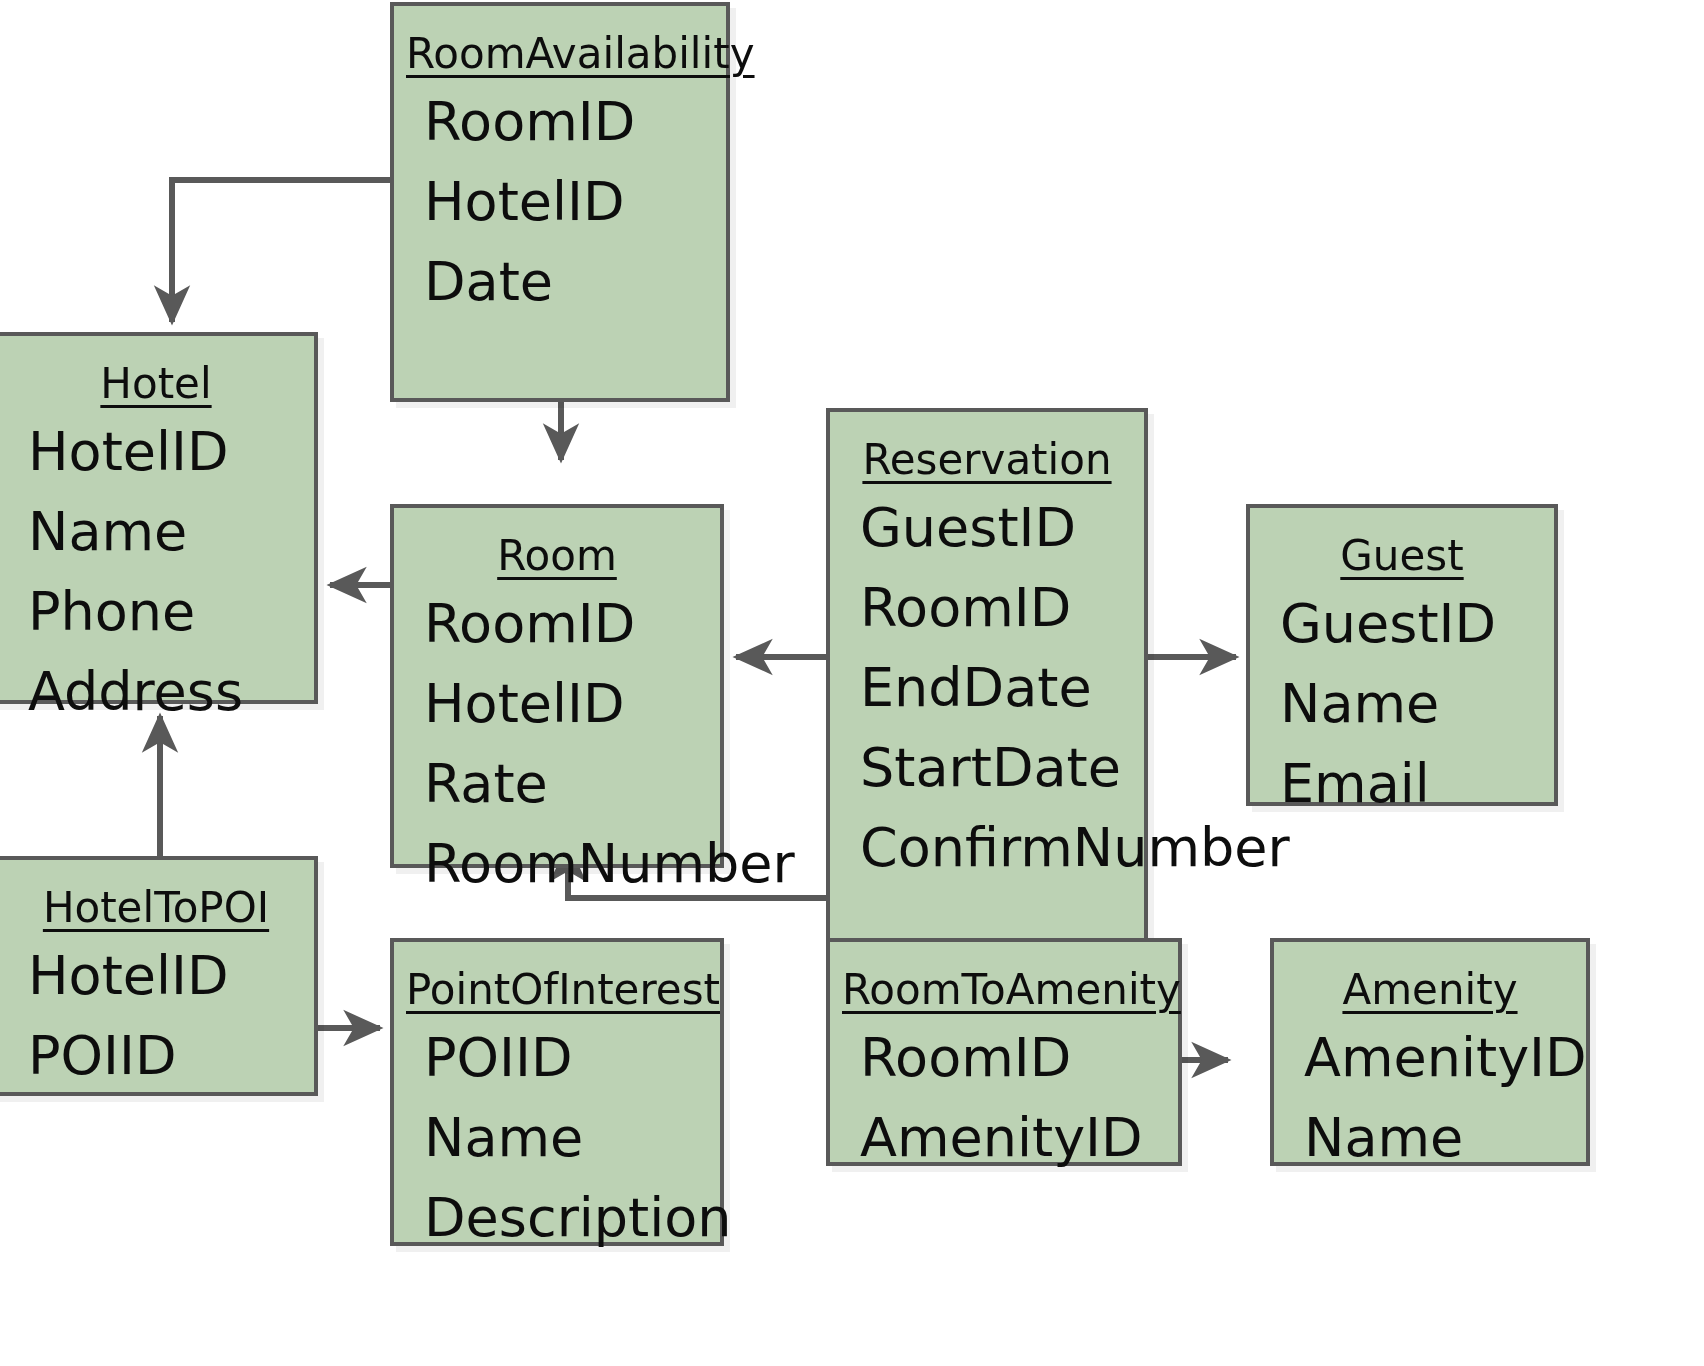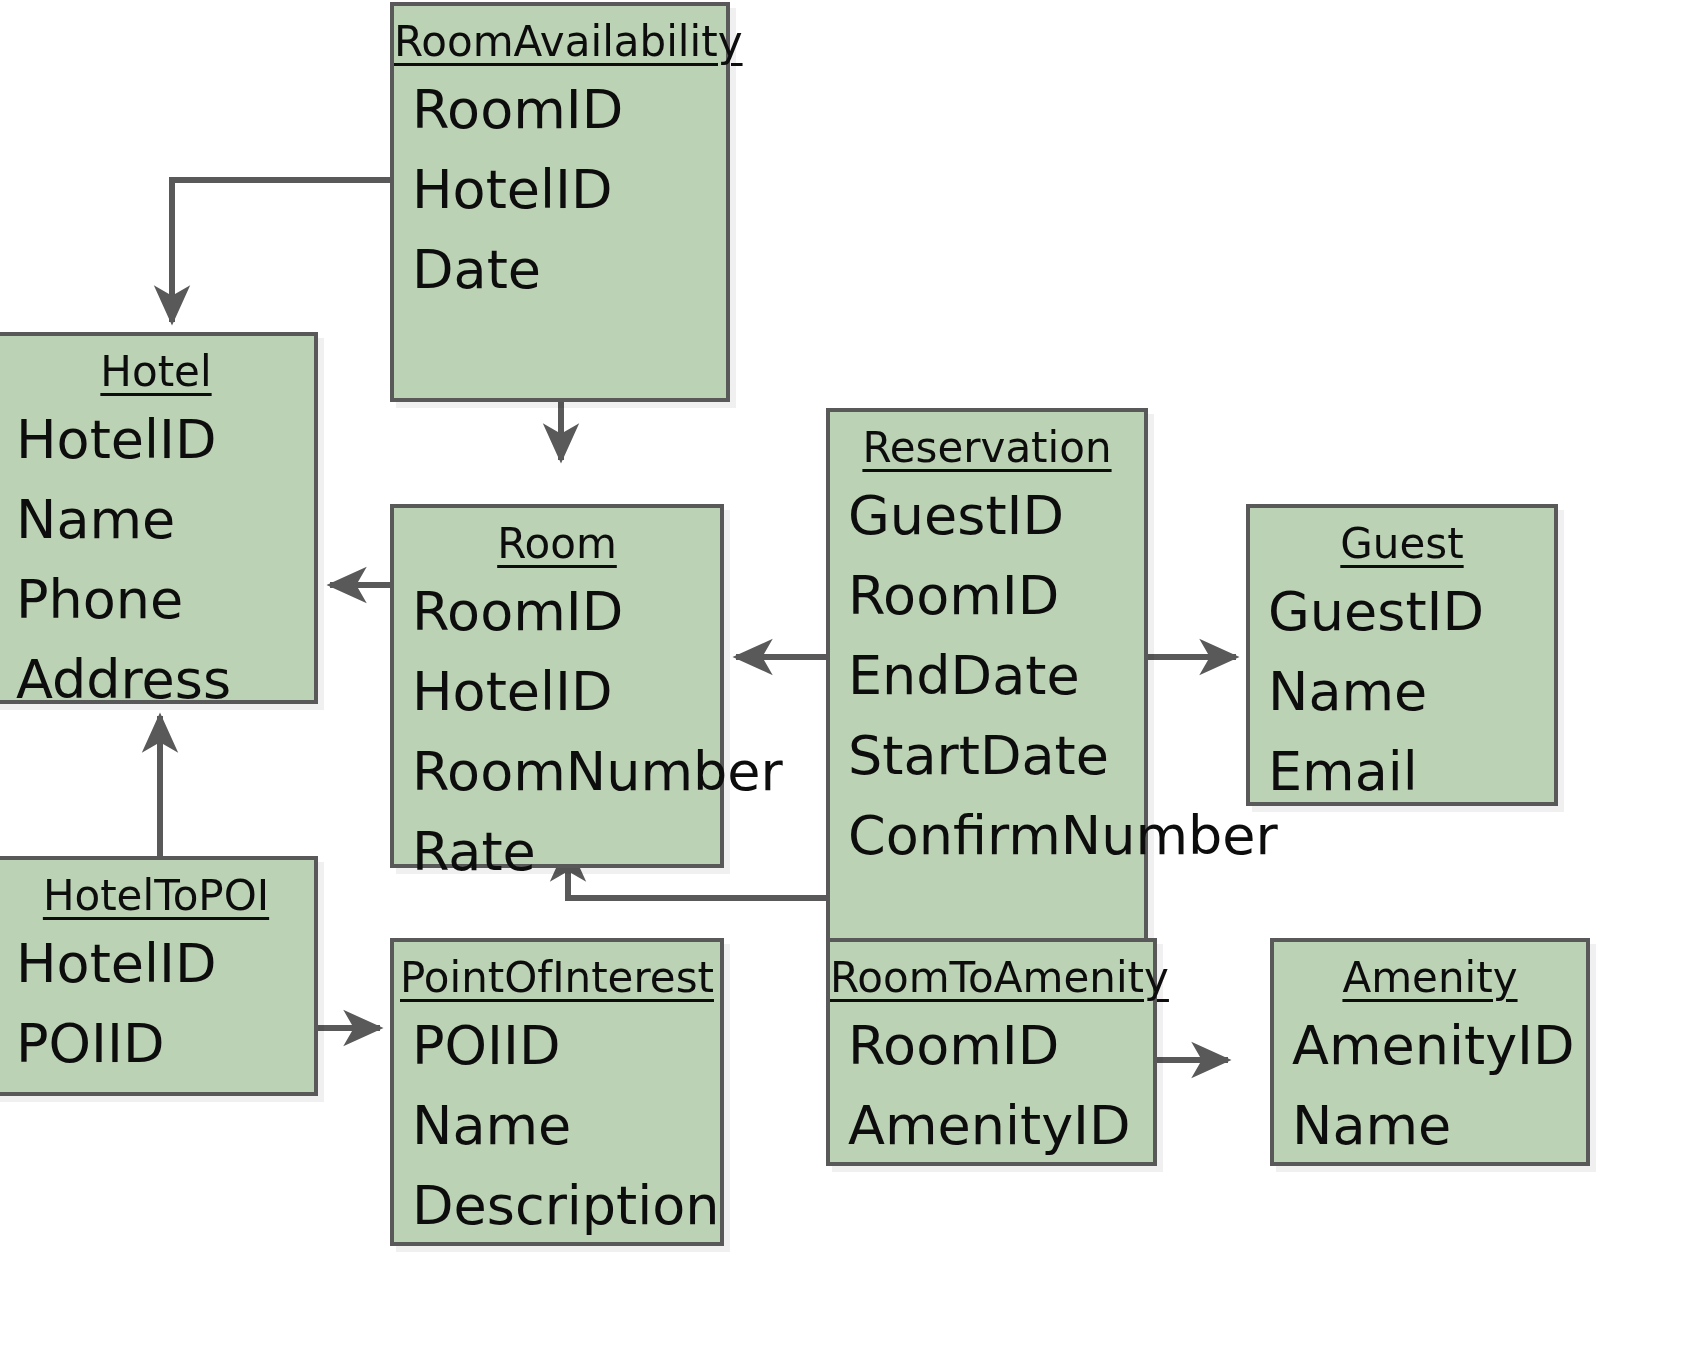--- a/index.html
+++ b/index.html
@@ -23,21 +23,21 @@
     pointer-events: none;
     z-index: 1;
   }
   .entity {
     position: absolute;
     box-sizing: border-box;
     background: #bcd2b4;
     border: 4px solid #595959;
     box-shadow: 6px 6px 0 0 rgba(0,0,0,0.06);
     z-index: 2;
-    padding: 0;
+    padding: 12px;
   }
   .entity-title {
     text-align: center;
     font-size: 42px;
     line-height: 1.05;
     color: #0d0d0d;
     text-decoration: underline;
     text-underline-offset: 7px;
     text-decoration-thickness: 3px;
     margin-top: 14px;
@@ -122,22 +122,22 @@
       <li>Phone</li>
       <li>Address</li>
     </ul>
   </div>
 
   <div class="entity" style="left:390px; top:470px; width:334px; height:364px;margin-top:34px;">
     <div class="entity-title">Room</div>
     <ul class="entity-fields">
       <li>RoomID</li>
       <li>HotelID</li>
+      <li>Rate</li>
       <li>RoomNumber</li>
-      <li>Rate</li>
     </ul>
   </div>
 
   <div class="entity" style="left:826px; top:408px; width:322px; height:538px;">
     <div class="entity-title">Reservation</div>
     <ul class="entity-fields">
       <li>GuestID</li>
       <li>RoomID</li>
       <li>EndDate</li>
       <li>StartDate</li>
@@ -164,21 +164,21 @@
 
   <div class="entity" style="left:390px; top:938px; width:334px; height:308px;">
     <div class="entity-title">PointOfInterest</div>
     <ul class="entity-fields">
       <li>POIID</li>
       <li>Name</li>
       <li>Description</li>
     </ul>
   </div>
 
-  <div class="entity" style="left:826px; top:938px; width:331px; height:228px;">
+  <div class="entity" style="left:826px; top:938px; width:356px; height:228px;">
     <div class="entity-title">RoomToAmenity</div>
     <ul class="entity-fields">
       <li>RoomID</li>
       <li>AmenityID</li>
     </ul>
   </div>
 
   <div class="entity" style="left:1238px; top:938px; width:320px; height:228px;margin-left:32px;">
     <div class="entity-title">Amenity</div>
     <ul class="entity-fields">

